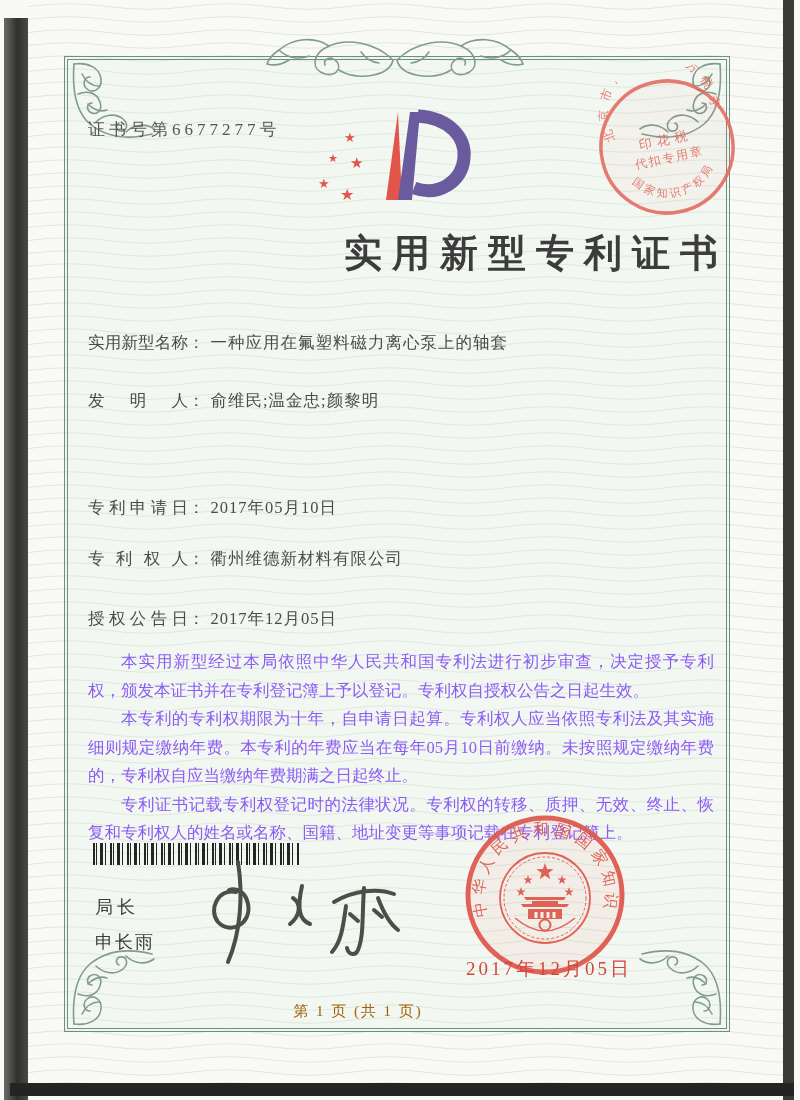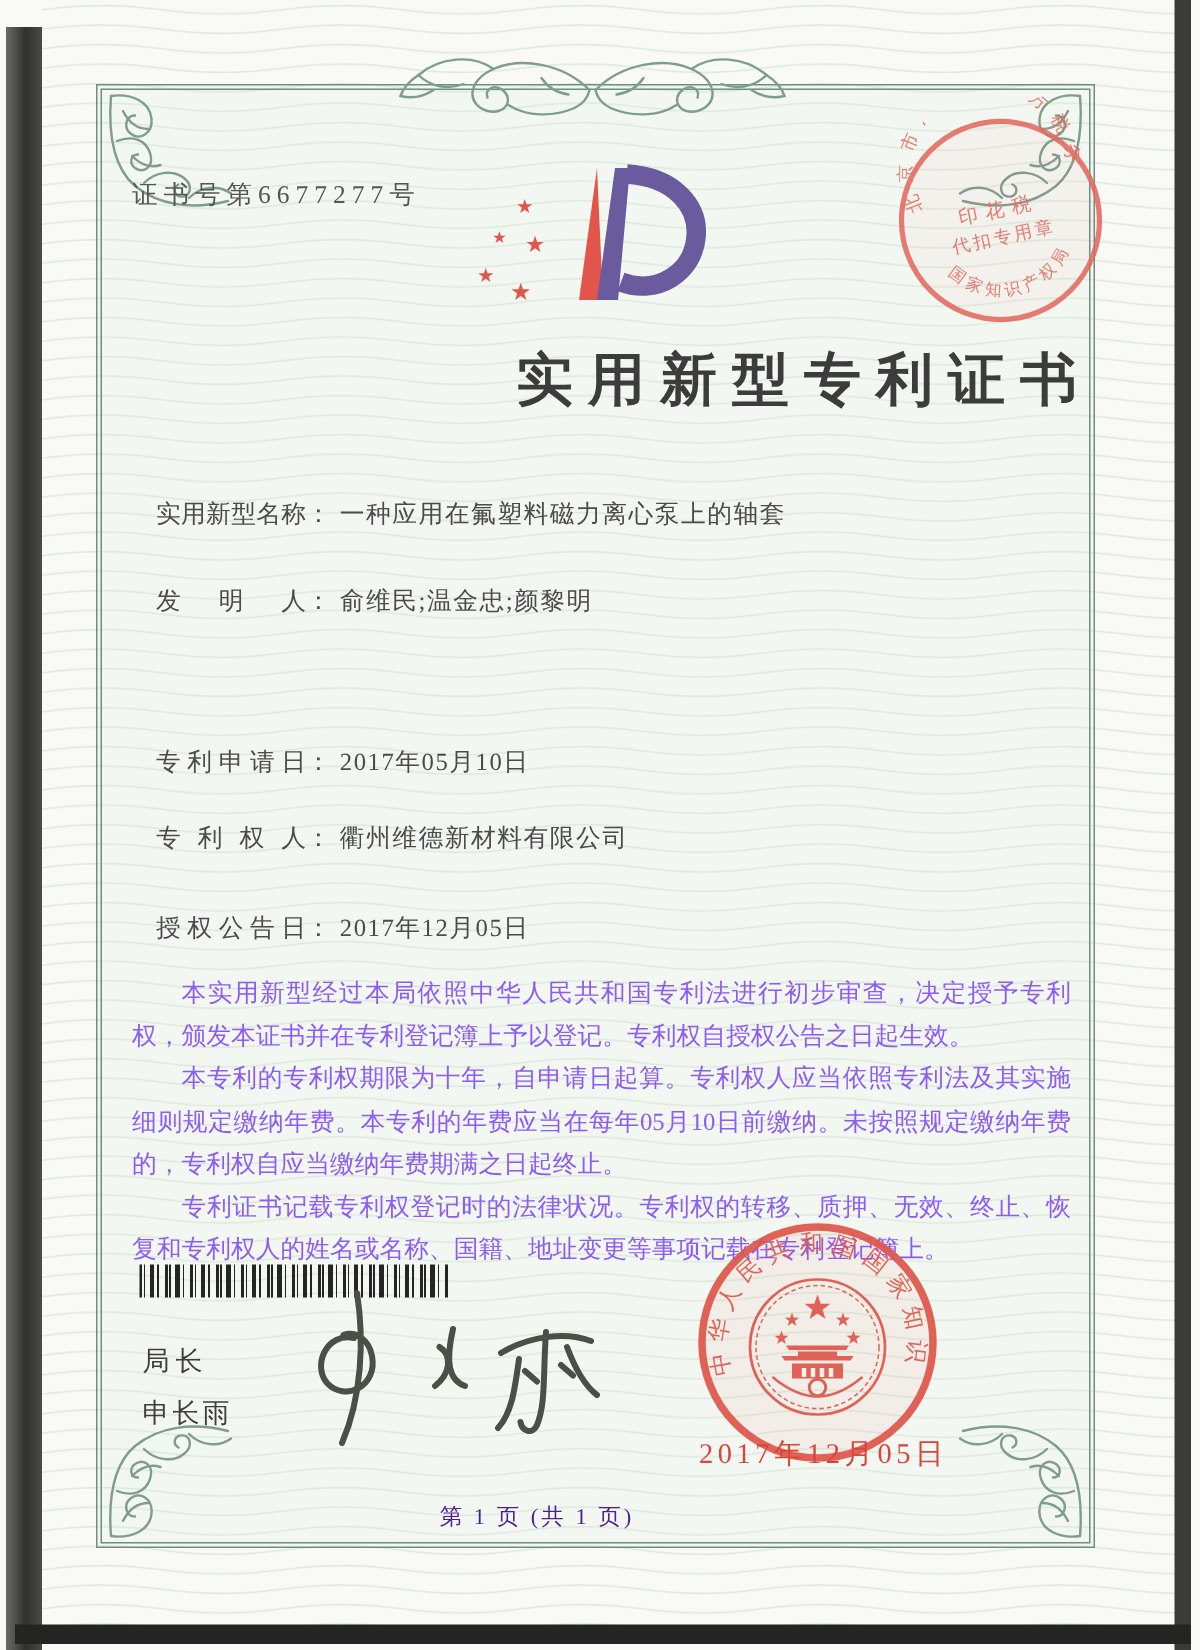--- a/index.html
+++ b/index.html
@@ -12,39 +12,39 @@
   .edge-bottom{position:absolute;left:10px;top:1083px;width:784px;height:13px;background:#242422;z-index:3;}
   .frame{position:absolute;left:64px;top:56px;width:664px;height:974px;
          border:1.5px solid #6e8e7e;background:rgba(222,236,222,0.22);z-index:1;}
   .frame::after{content:"";position:absolute;inset:2px;border:1px solid #6e8e7e;}
   .orn{position:absolute;z-index:2;}
   .cert-no{position:absolute;left:88px;top:118px;font-size:17px;letter-spacing:4px;color:#555;z-index:2;}
   .logo{position:absolute;left:312px;top:100px;z-index:2;}
   .doc-title{position:absolute;left:64px;top:228px;width:664px;text-align:right;
              font-size:38px;font-weight:600;letter-spacing:10px;color:#3c3c3c;z-index:2;}
   .row{position:absolute;left:88px;font-size:16.5px;color:#4b4b4b;white-space:nowrap;z-index:2;}
-  .flabel{display:inline-block;width:100px;text-align:justify;text-align-last:justify;margin-left:16px;}
+  .flabel{display:inline-block;width:100px;text-align:justify;text-align-last:justify;}
   .fvalue{margin-left:6px;letter-spacing:1px;}
   .paras{position:absolute;left:88px;top:648px;width:626px;font-size:16.5px;
          line-height:28.5px;text-align:justify;color:#8b5cf6;z-index:2;}
   .paras p{margin:0;text-indent:2em;}
   .barcode{position:absolute;left:93px;top:843px;width:206px;height:22px;z-index:2;
     background:repeating-linear-gradient(90deg,#252525 0 2px,transparent 2px 3px,#252525 3px 4px,
       transparent 4px 7px,#252525 7px 10px,transparent 10px 12px,#252525 12px 13px,transparent 13px 17px);}
   .signer-title{position:absolute;left:95px;top:895px;font-size:18px;letter-spacing:4px;
                 color:#3e3e3e;font-family:Liberation Mono, monospace;z-index:2;}
   .signer-name{position:absolute;left:95px;top:930px;font-size:18px;letter-spacing:2px;
                color:#3e3e3e;font-family:"Liberation Sans",sans-serif;z-index:2;}
   .signature{position:absolute;left:198px;top:852px;z-index:2;}
   .tax-stamp{position:absolute;left:592px;top:72px;transform:rotate(-12deg);opacity:.88;z-index:4;}
   .big-seal{position:absolute;left:460px;top:810px;opacity:.92;z-index:4;}
   .seal-date{position:absolute;left:466px;top:956px;font-size:19px;letter-spacing:3px;
              color:#d6463c;z-index:5;}
   .footer-page{position:absolute;left:88px;top:1002px;width:540px;text-align:center;
-               font-size:15px;color:#4c1d95;letter-spacing:2px;z-index:2;}
+               font-size:15px;color:#a16207;letter-spacing:2px;z-index:2;}
   svg text{font-family:"Liberation Serif",serif;}
 </style>
 </head>
 <body>
 
 <div class="photo">
 
   <svg class="waves">
     <defs>
       <pattern id="wv" width="160" height="13" patternUnits="userSpaceOnUse">

